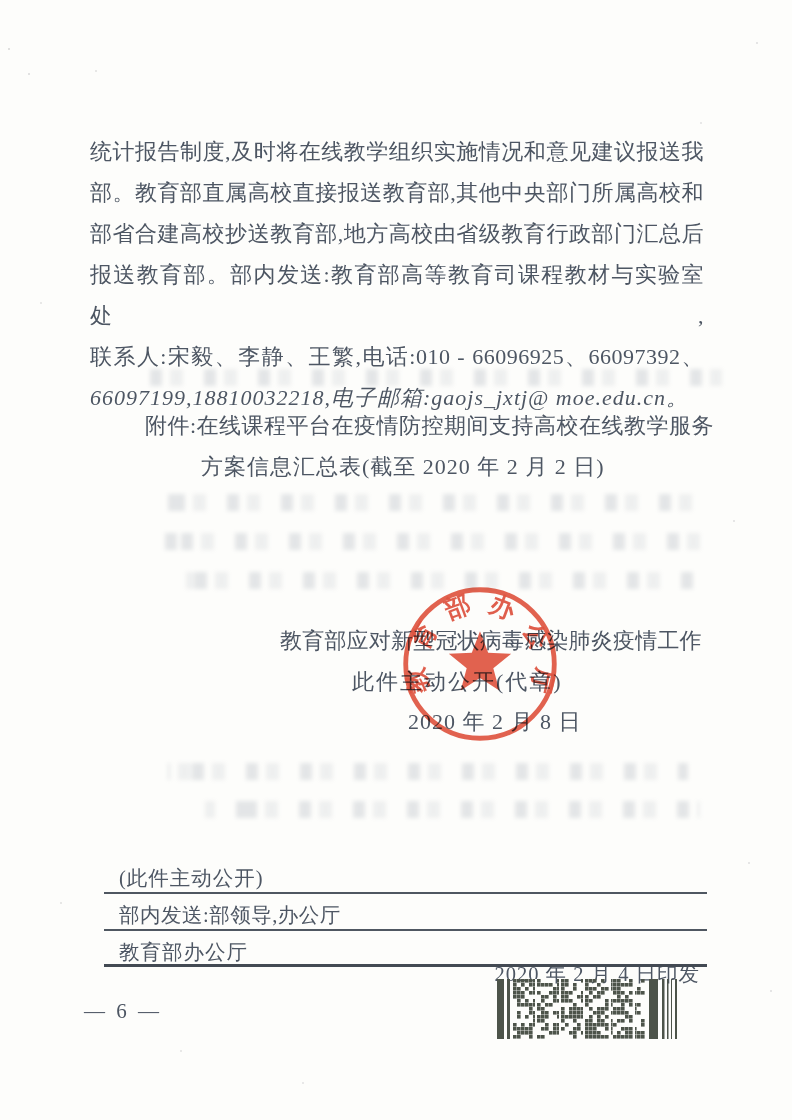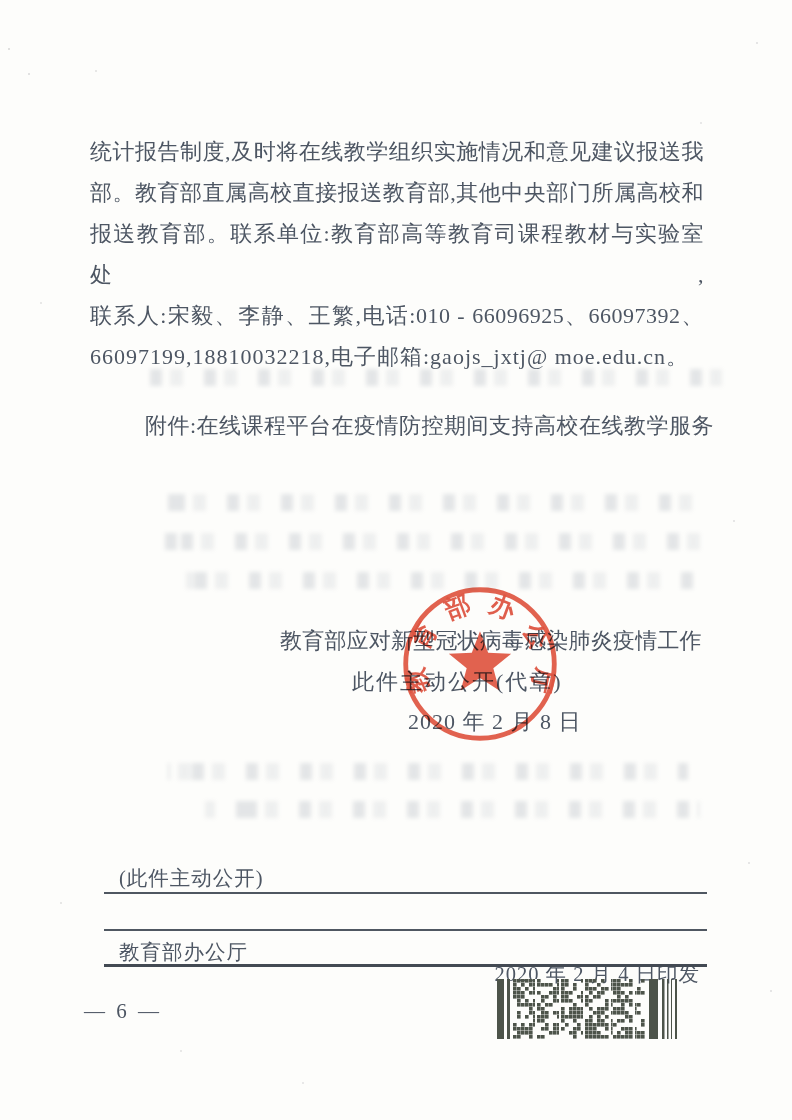--- a/index.html
+++ b/index.html
@@ -4,21 +4,21 @@
 <style>
   html,body{margin:0;padding:0;background:#f4f4f2;}
   .page{
     position:relative;width:792px;height:1120px;background:#fdfdfb;overflow:hidden;
     font-family:"Liberation Serif","DejaVu Serif",serif;color:#4d5663;
   }
   .abs{position:absolute;}
   
   .body-text{position:absolute;left:90px;top:131px;width:614px;font-size:22px;line-height:41px;}
   .body-text .jline{text-align:justify;text-align-last:justify;text-justify:inter-character;letter-spacing:.5px;}
-  .body-text .lline{text-align:left;letter-spacing:1px;}
+  .body-text .lline{text-align:left;letter-spacing:1px;font-style:italic;}
   
   .attach1{left:145px;top:411px;font-size:22px;letter-spacing:.5px;}
   .attach2{left:201px;top:452px;font-size:22px;letter-spacing:1px;}
   
   .sig1{left:280px;top:626px;font-size:22px;letter-spacing:.2px;}
   .sig2{left:352px;top:667px;font-size:22px;letter-spacing:2px;}
   .sig3{left:408px;top:707px;font-size:22px;letter-spacing:1px;}
   
   .seal{position:absolute;left:398px;top:582px;width:164px;height:164px;mix-blend-mode:multiply;opacity:.92;}
   
@@ -63,44 +63,47 @@
   <div class="ghost g1"></div>
   <div class="ghost g2"></div>
   <div class="ghost g3"></div>
   <div class="ghost g4"></div>
   <div class="ghost g5"></div>
   <div class="ghost g6"></div>
 
   <div class="body-text">
     <div class="jline">统计报告制度,及时将在线教学组织实施情况和意见建议报送我</div>
     <div class="jline">部。教育部直属高校直接报送教育部,其他中央部门所属高校和</div>
-    <div class="jline">报送教育部。联系单位:教育部高等教育司课程教材与实验室处,</div>
+    <div class="jline">部省合建高校抄送教育部,地方高校由省级教育行政部门汇总后</div>
+    <div class="jline">报送教育部。部内发送:教育部高等教育司课程教材与实验室处,</div>
     <div class="jline">联系人:宋毅、李静、王繁,电话:010 - 66096925、66097392、</div>
     <div class="lline">66097199,18810032218,电子邮箱:gaojs_jxtj@ moe.edu.cn。</div>
   </div>
 
   <div class="abs attach1">附件:在线课程平台在疫情防控期间支持高校在线教学服务</div>
+  <div class="abs attach2">方案信息汇总表(截至 2020 年 2 月 2 日)</div>
 
   <div class="abs sig1">教育部应对新型冠状病毒感染肺炎疫情工作</div>
   <div class="abs sig2">此件主动公开(代章)</div>
   <div class="abs sig3">2020 年 2 月 8 日</div>
 
   <svg class="seal" viewBox="0 0 170 170" xmlns="http://www.w3.org/2000/svg">
     <circle cx="85" cy="85" r="77" fill="none" stroke="#df4c37" stroke-width="5" stroke-opacity="0.95"></circle>
     <path d="M85,51 L93.5,73.3 L117.3,74.5 L98.8,89.5 L105,112.5 L85,99.5 L65,112.5 L71.2,89.5 L52.7,74.5 L76.5,73.3 Z" fill="#df4c37" fill-opacity="0.95"></path>
     <defs>
       <path id="seal-arc" d="M 37 121 A 58 58 0 1 1 133 121" fill="none"></path>
     </defs>
     <text font-size="26" font-weight="bold" fill="#dd4834" fill-opacity="0.95" font-family="Liberation Serif, DejaVu Serif, serif">
       <textPath href="#seal-arc" startOffset="50%" text-anchor="middle" textLength="232">教育部办公厅</textPath>
     </text>
   </svg>
 
   <div class="abs f-disclosure">(此件主动公开)</div>
   <div class="rule rule-1"></div>
+  <div class="abs f-dist">部内发送:部领导,办公厅</div>
   <div class="rule rule-2"></div>
   <div class="abs f-issuer">教育部办公厅</div>
   <div class="abs f-print">2020 年 2 月 4 日印发</div>
   <div class="rule rule-3"></div>
 
   <div class="abs page-num">— 6 —</div>
   <div class="barcode"><svg width="186" height="62" viewBox="0 0 186 62" xmlns="http://www.w3.org/2000/svg">
         <g fill="#4d544a">
           <rect x="0" y="0" width="7" height="60"></rect>
           <rect x="10" y="0" width="3" height="60"></rect>

